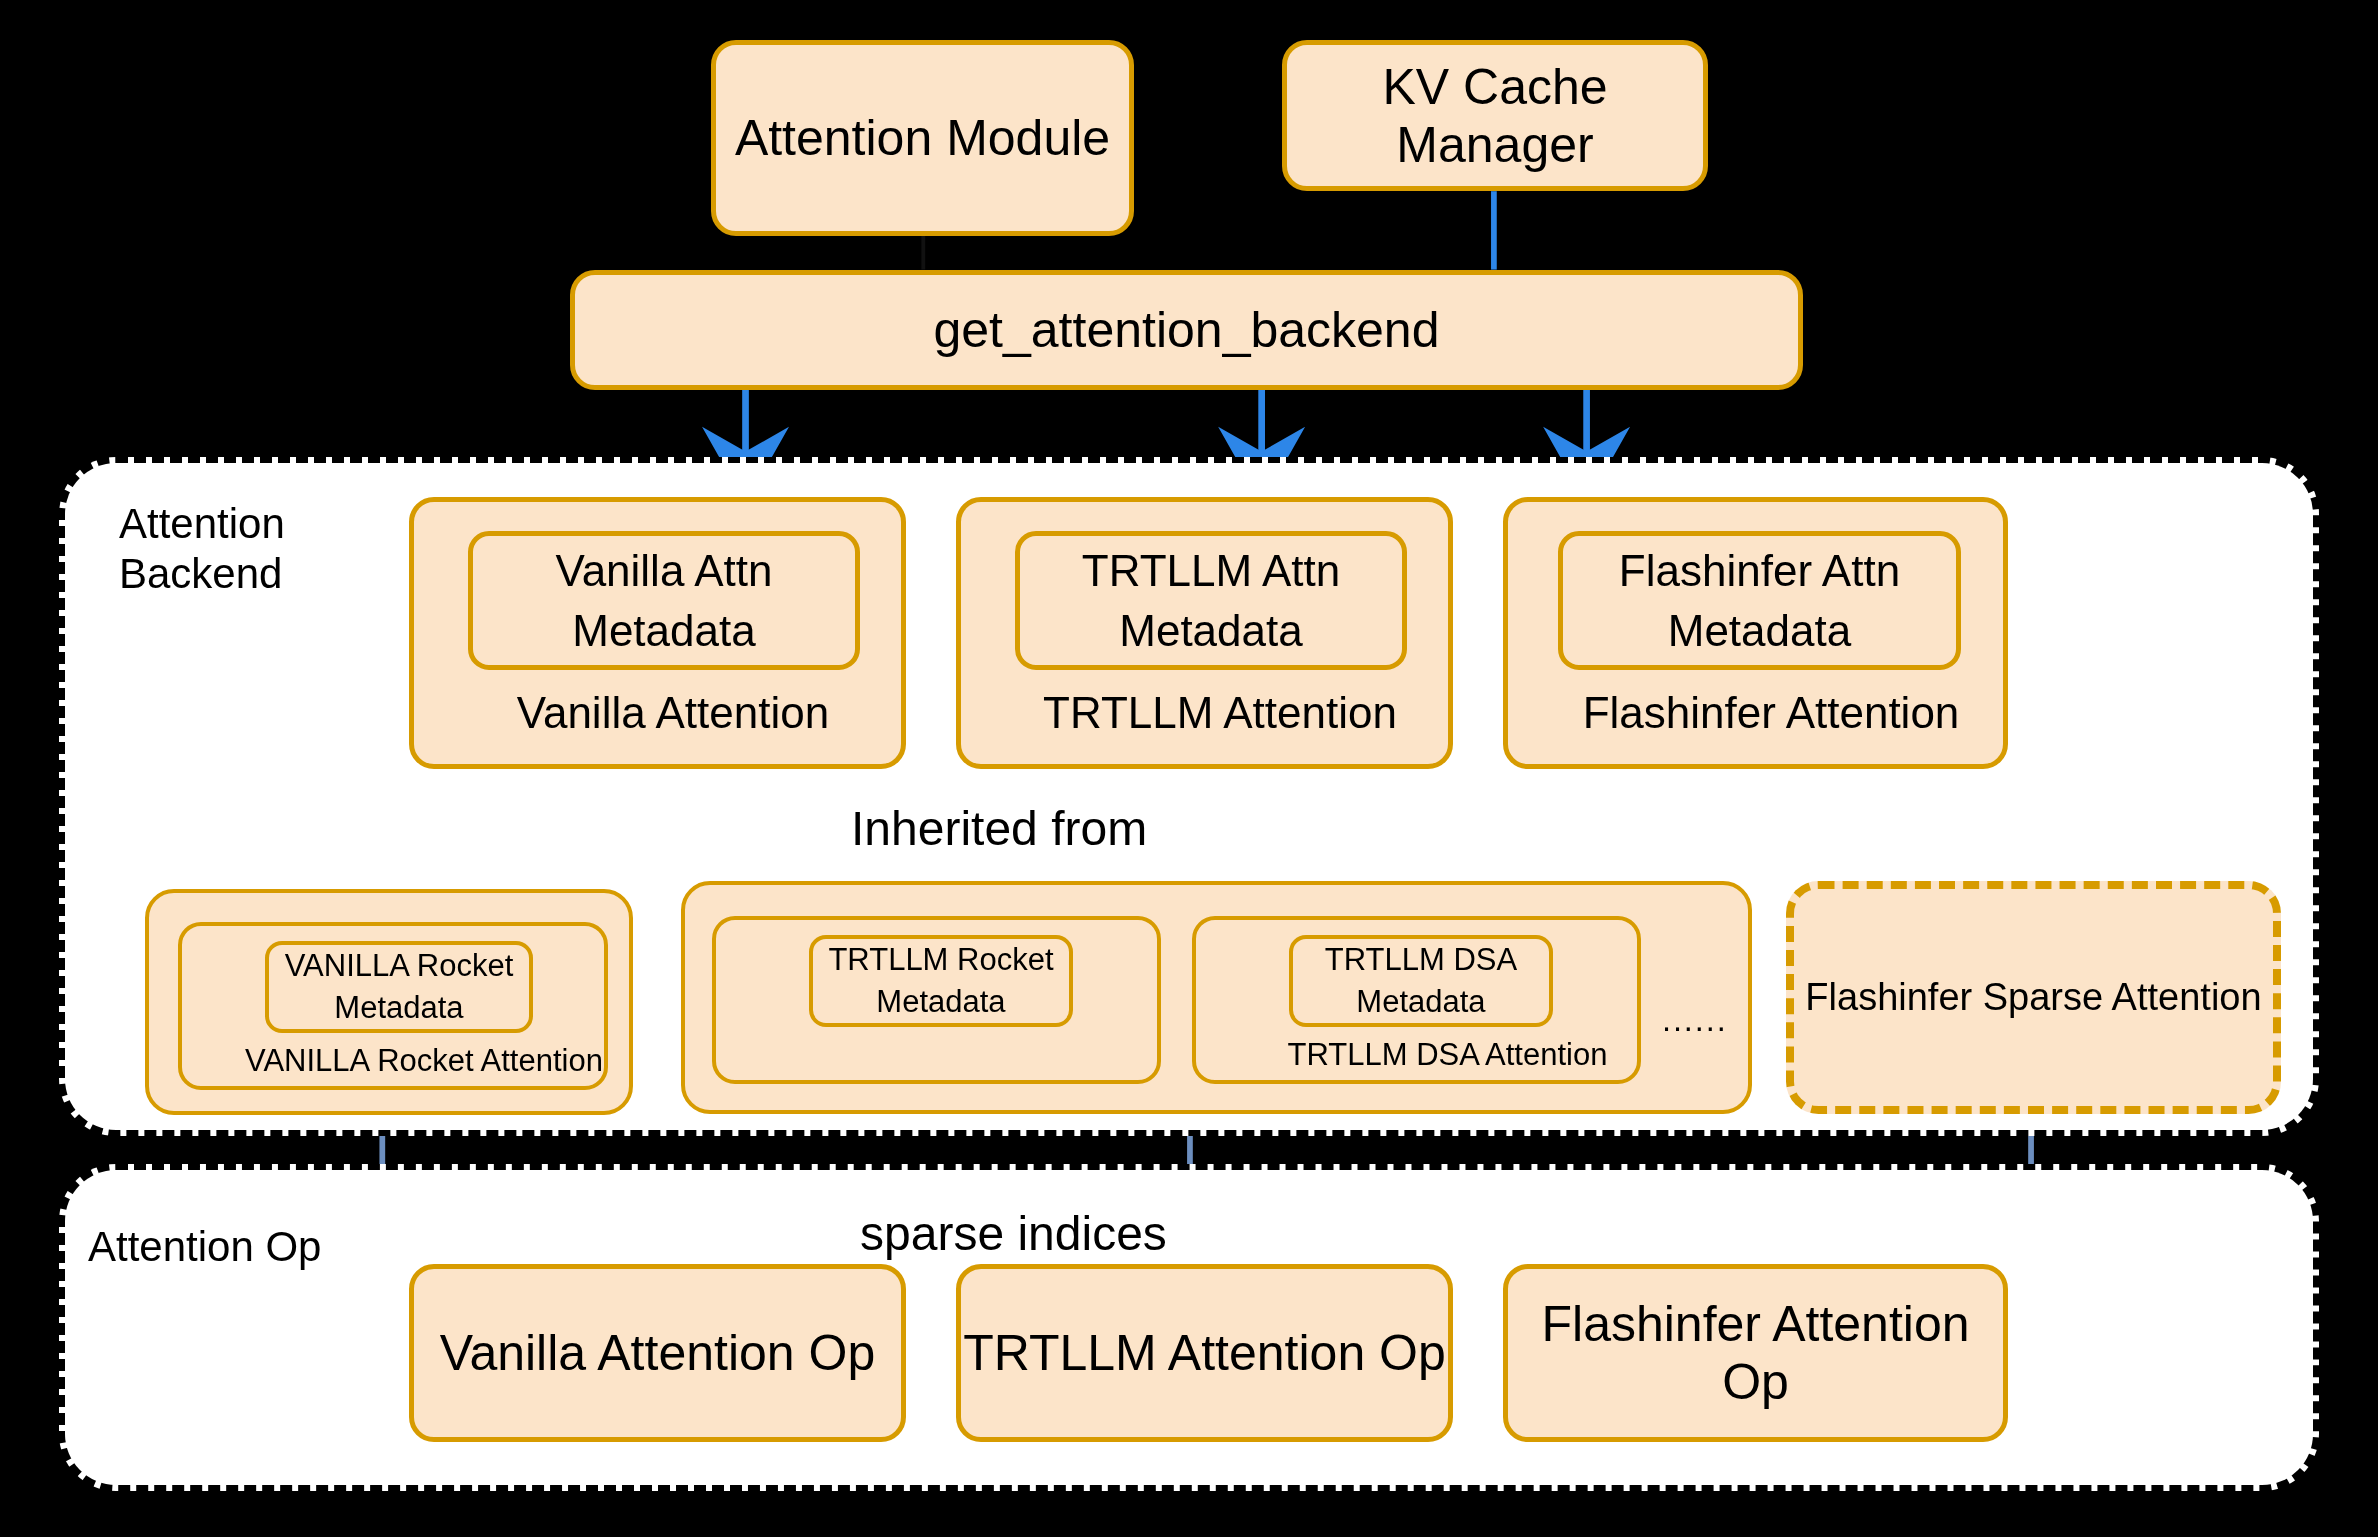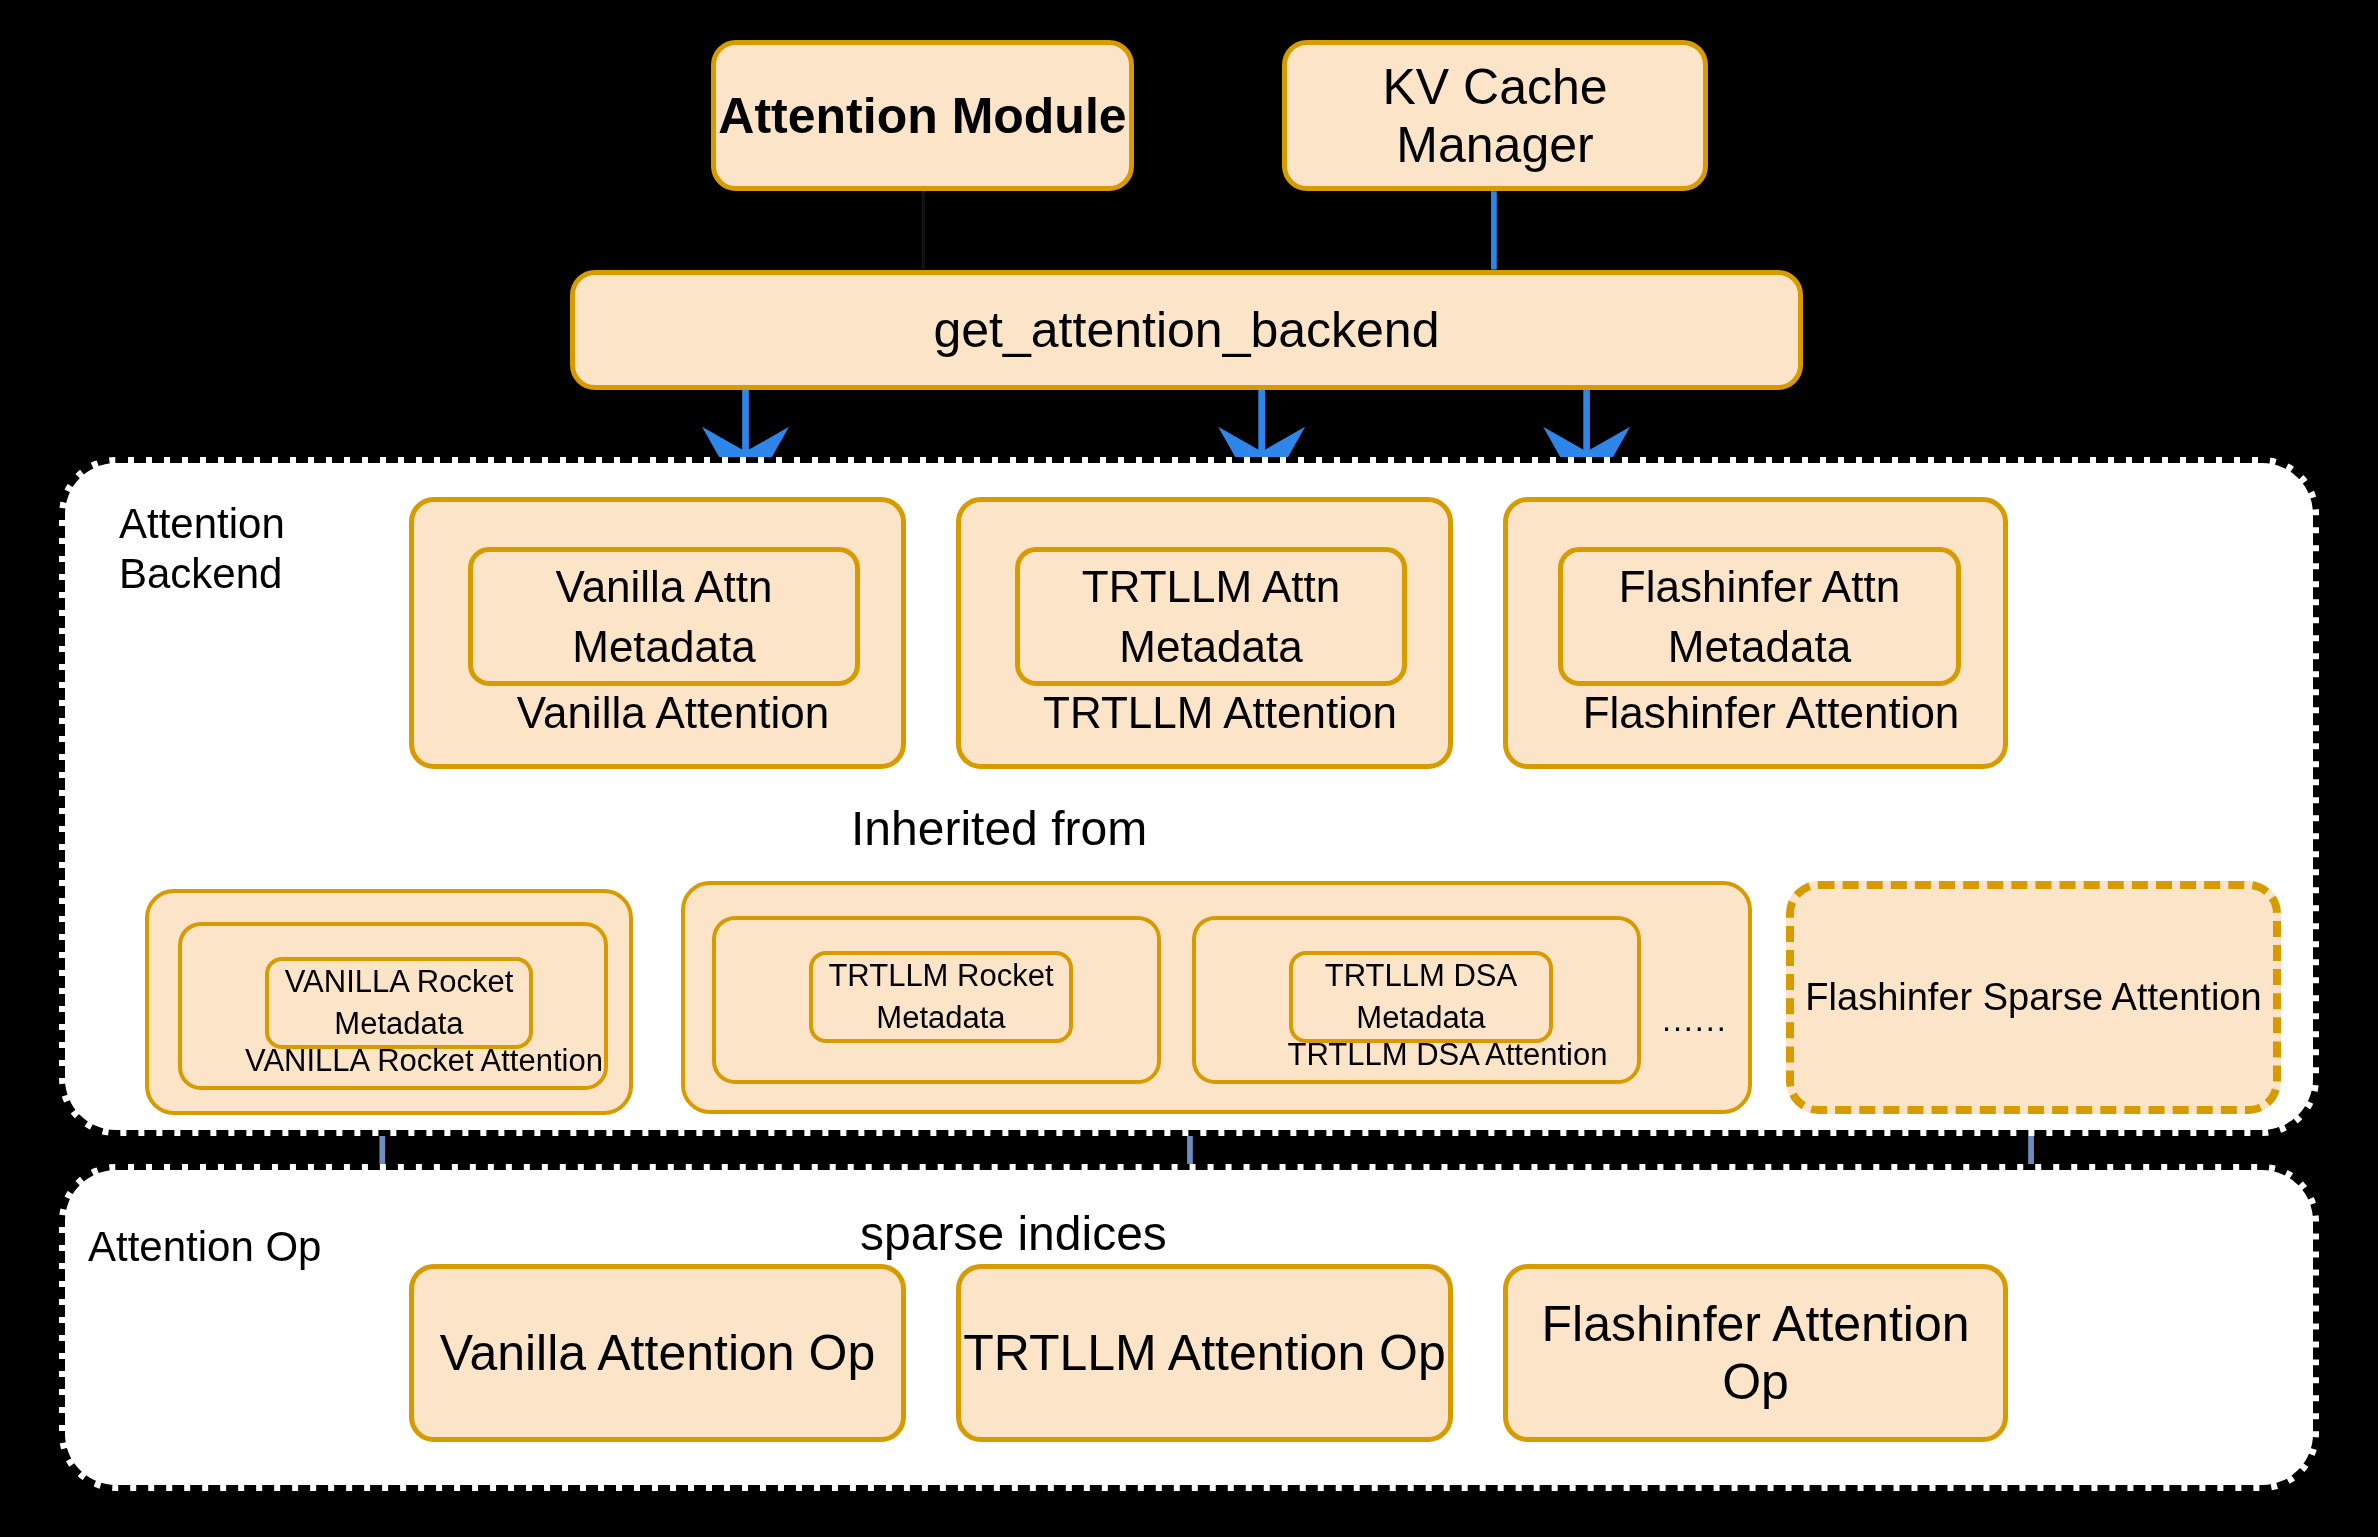--- a/index.html
+++ b/index.html
@@ -52,21 +52,20 @@
     background:#fce4c9;
     border:5.7px solid #d79b00;
     border-radius:21px;
     display:flex;
     align-items:center;
     justify-content:center;
     text-align:center;
     white-space:pre-line;
     line-height:1.35;
     color:#000;
-    margin-top:16px;
   }
   .caption{
     position:absolute;
     width:100%;
     text-align:center;
     color:#000;
     margin-left:31px;
   }
   .f52{font-size:50px;}
   .f46{font-size:44px;}
@@ -131,21 +130,21 @@
       <path d="M400,1166 L400,1232 L680,1232 L680,1322" stroke="#6c8ebf" stroke-width="6" fill="none" marker-end="url(#arrBlueMuted)"></path>
     </g>
     <g>
       <path d="M1245,1166 L1245,1322" stroke="#6c8ebf" stroke-width="6" fill="none" marker-end="url(#arrBlueMuted)"></path>
     </g>
     <g>
       <path d="M2125,1166 L2125,1232 L1835,1232 L1835,1322" stroke="#6c8ebf" stroke-width="6" fill="none" marker-end="url(#arrBlueMuted)"></path>
     </g>
   </svg>
 
-  <div class="box f52" style="left:711px;top:40px;width:423px;height:151px;font-weight:bold;">
+  <div class="box f52" style="left:711px;top:40px;width:423px;height:196px;">
     <span>Attention Module</span>
   </div>
 
   <div class="box f52" style="left:570px;top:270px;width:1233px;height:120px;">
     <span>get_attention_backend</span>
   </div>
 
   <div class="box f52" style="left:1282px;top:40px;width:426px;height:151px;">
     <span>KV Cache Manager</span>
   </div>

